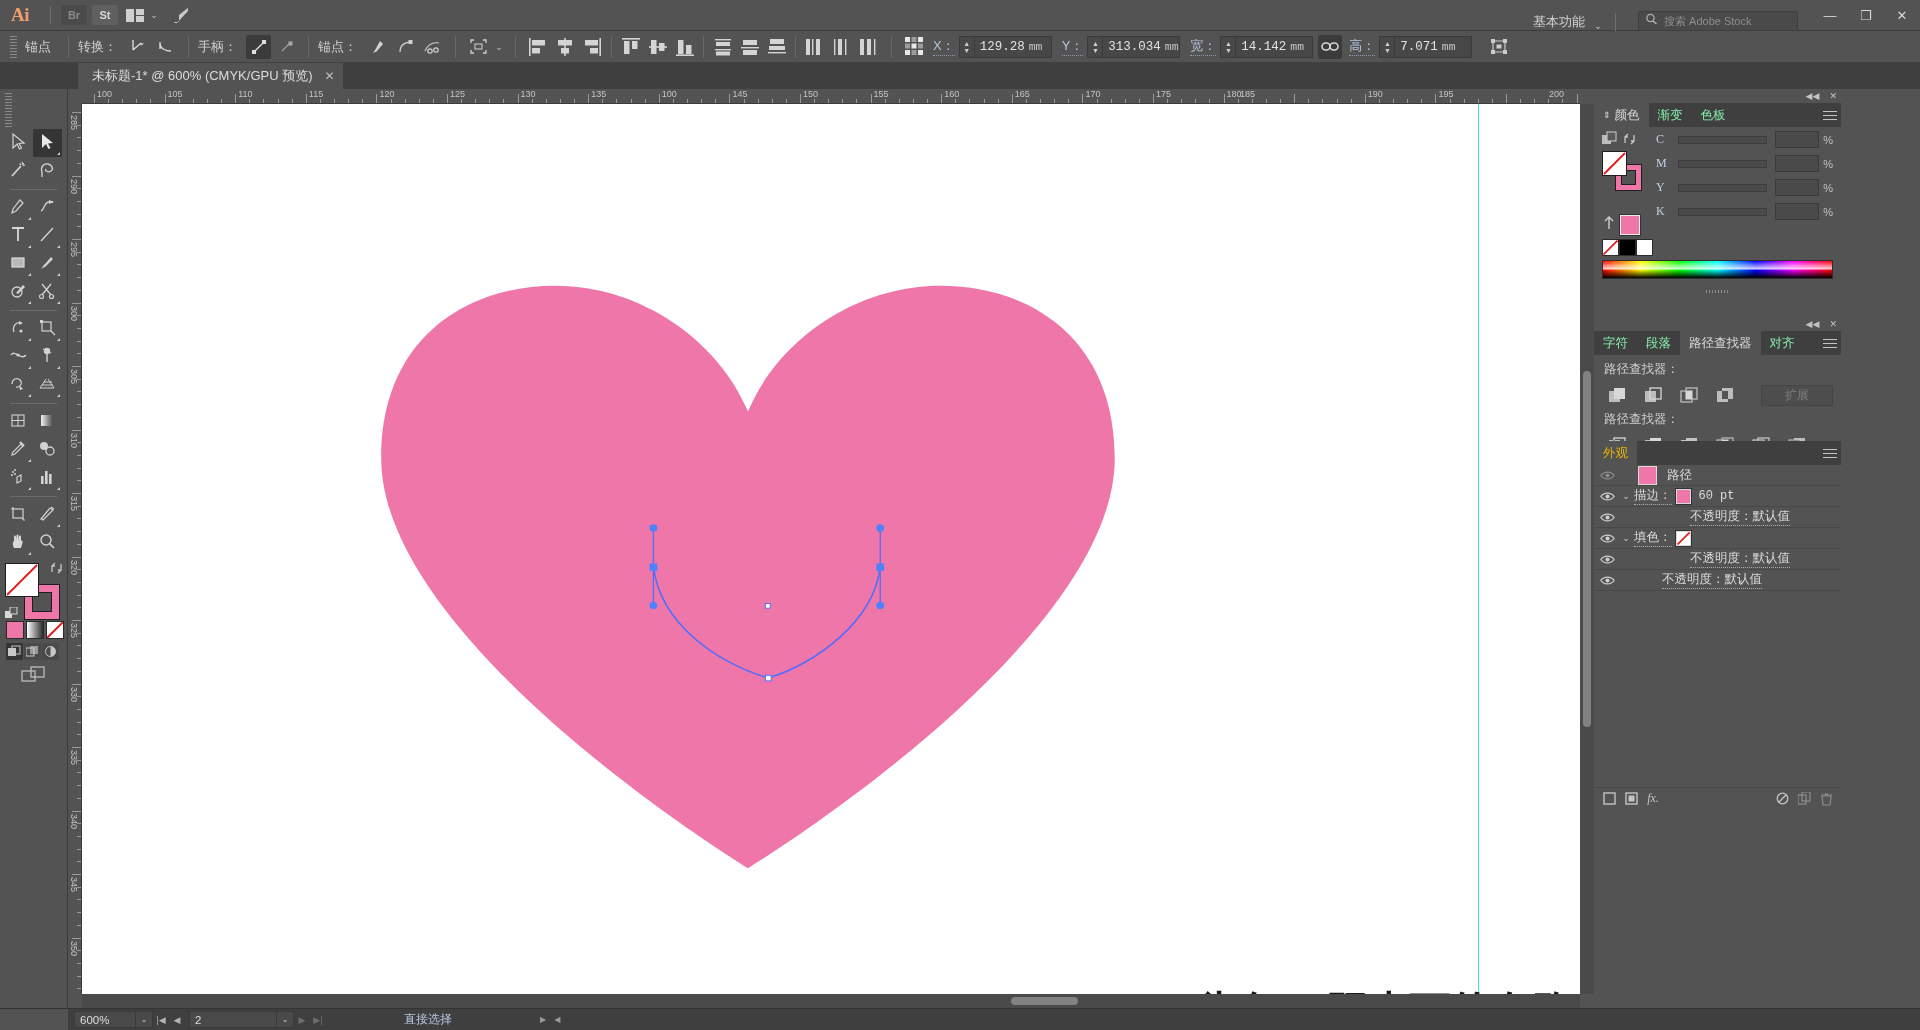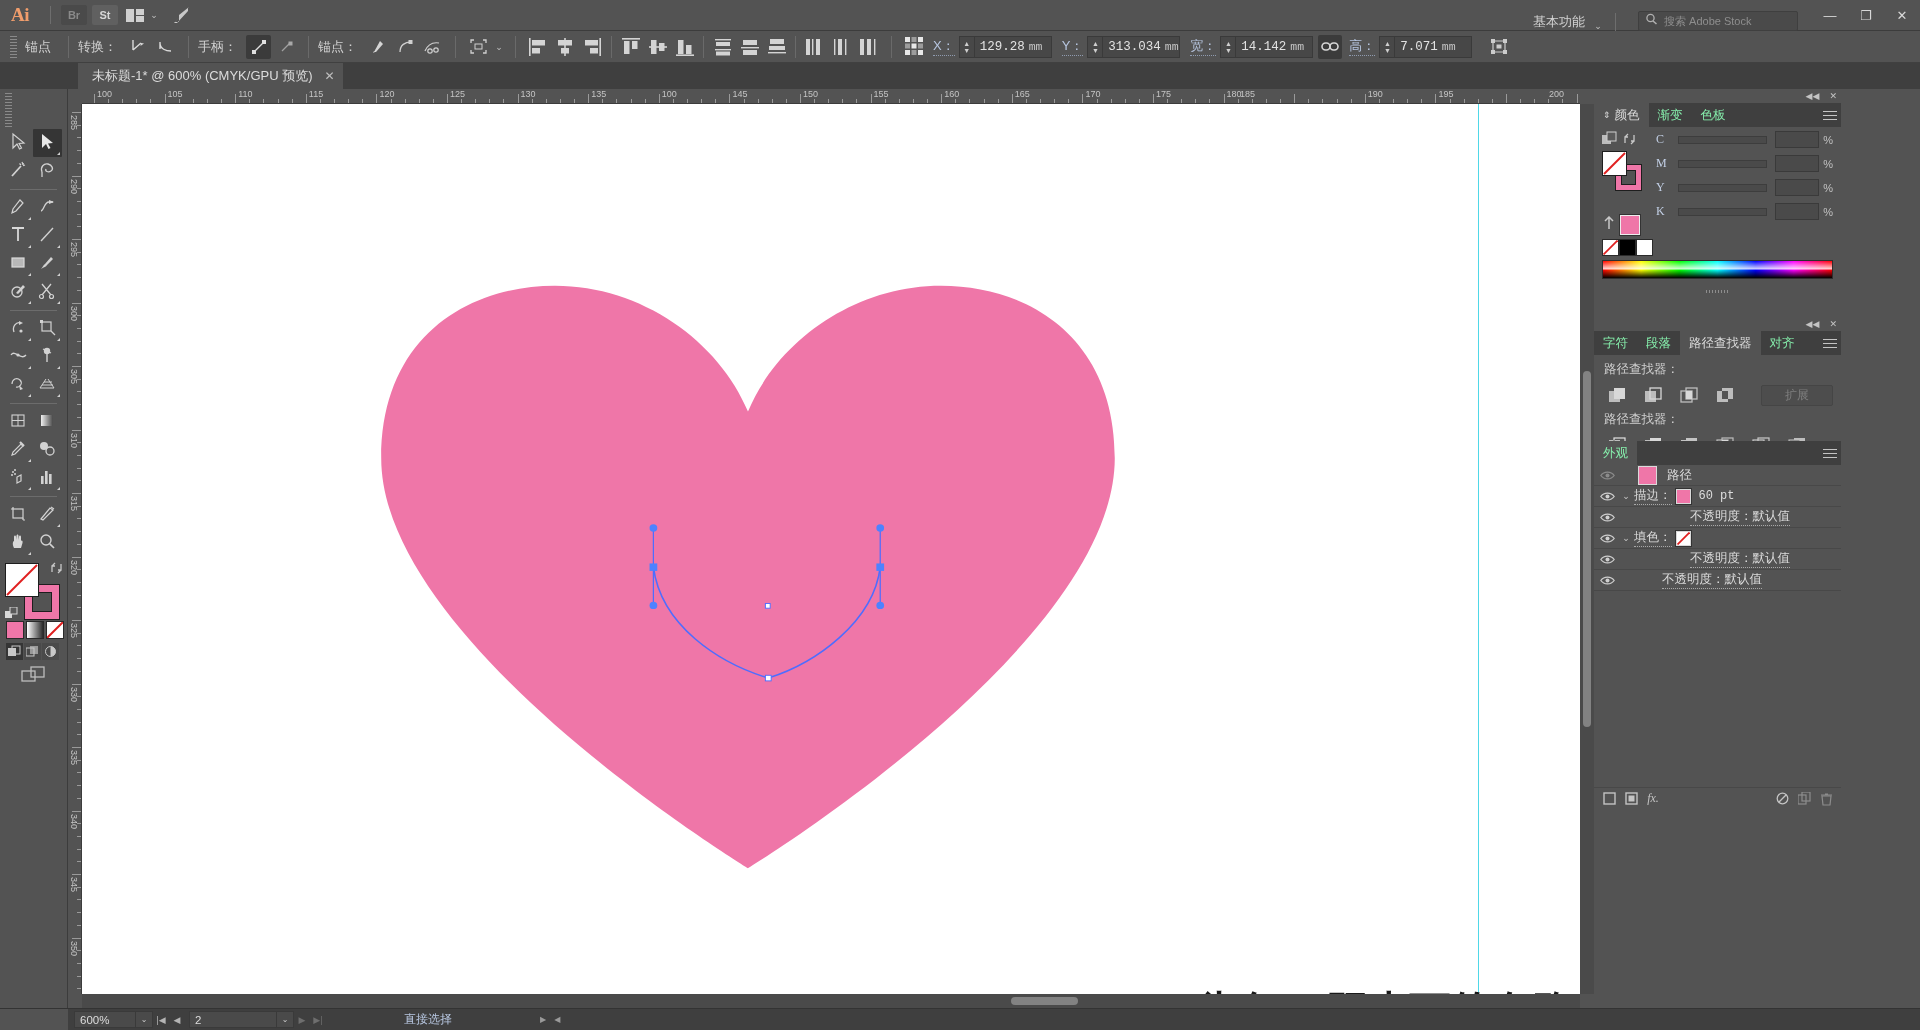--- a/index.html
+++ b/index.html
@@ -229,21 +229,21 @@
   .pt-ico { font-size: 9px; color: #c3c3c3; margin-left: 10px; }
   .panel-tabs {
     height: 24px; background: #3f3f3f; display: flex; align-items: stretch;
     position: relative;
   }
   .ptab {
     padding: 0 9px; display: flex; align-items: center;
     font-size: 12.5px; color: #86efac; white-space: nowrap;
   }
   .ptab.active { background: #535353; color: #dcdcdc; }
-  .ptab.dbl { color: #86efac; }
+  .ptab.dbl { color: #eab308; }
   .panel-menu {
     position: absolute; right: 4px; top: 5px; width: 14px; height: 14px;
     display: flex; flex-direction: column; justify-content: center;
   }
   .panel-menu i { display:block; height:1px; background:#c4c4c4; margin: 1.5px 0; }
   .panel-body { background: #535353; padding: 6px 8px 8px 8px; }
 
   
   .cp-row { display: flex; align-items: center; margin-bottom: 7px; }
   .cp-lbl { width: 14px; font-size: 12px; color: #c3d0e6; font-family: "Liberation Serif", serif; }

